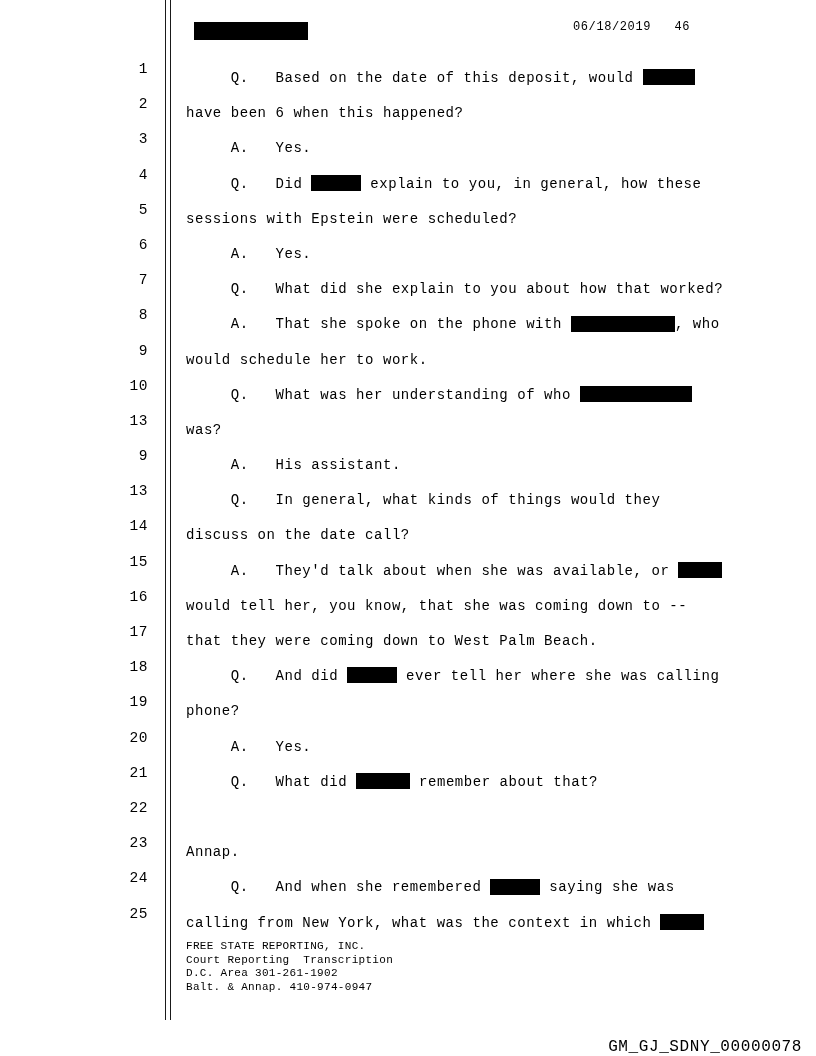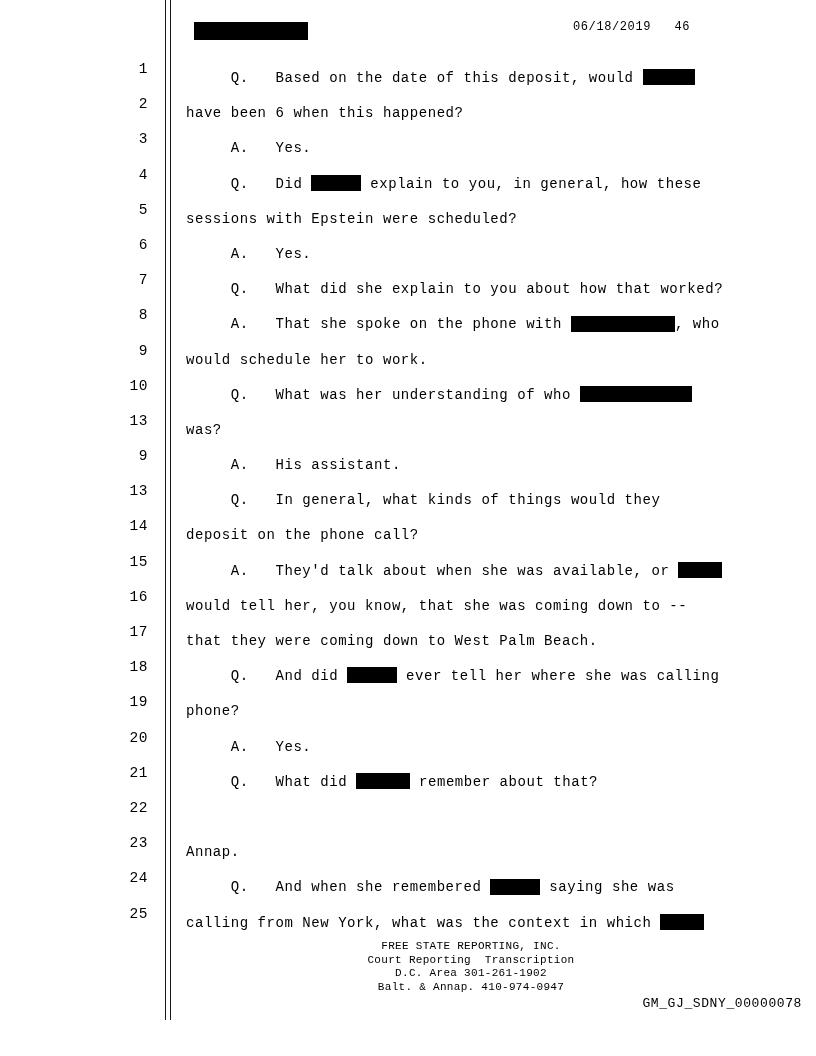--- a/index.html
+++ b/index.html
@@ -97,32 +97,31 @@
     position: relative;
     top: -1px;
   }
 
   
   .footer {
     position: absolute;
     left: 186px;
     top: 940px;
     width: 570px;
-    text-align: center;
     font-size: 11px;
     line-height: 13.5px;
     letter-spacing: 0.3px;
   }
   .footer div { white-space: pre; }
 
   .bates {
     position: absolute;
     right: 14px;
-    top: 996px;
-    font-size: 13px;
+    top: 1038px;
+    font-size: 16px;
     letter-spacing: 0.6px;
     white-space: pre;
   }
 </style>
 </head>
 <body>
 
 <div class="page">
 
   <div class="rule outer"></div>
@@ -181,21 +180,21 @@
       <div class="line">
         <div class="num">9</div>
         <div class="text">     A.   His assistant.</div>
       </div>
       <div class="line">
         <div class="num">13</div>
         <div class="text">     Q.   In general, what kinds of things would they</div>
       </div>
       <div class="line">
         <div class="num">14</div>
-        <div class="text">deposit on the phone call?</div>
+        <div class="text">discuss on the date call?</div>
       </div>
       <div class="line">
         <div class="num">15</div>
         <div class="text">     A.   They'd talk about when she was available, or <span class="redact" style="width: 44px;"></span></div>
       </div>
       <div class="line">
         <div class="num">16</div>
         <div class="text">would tell her, you know, that she was coming down to --</div>
       </div>
       <div class="line">

